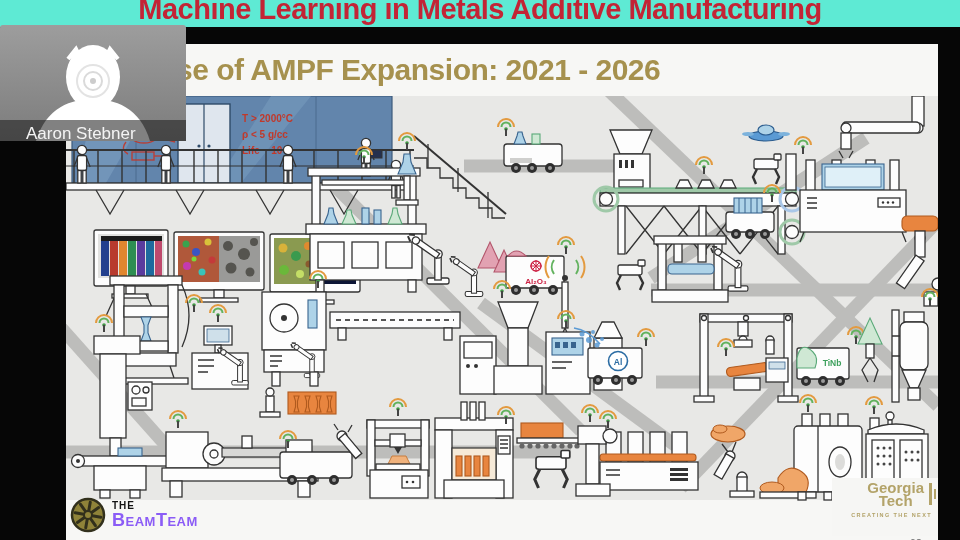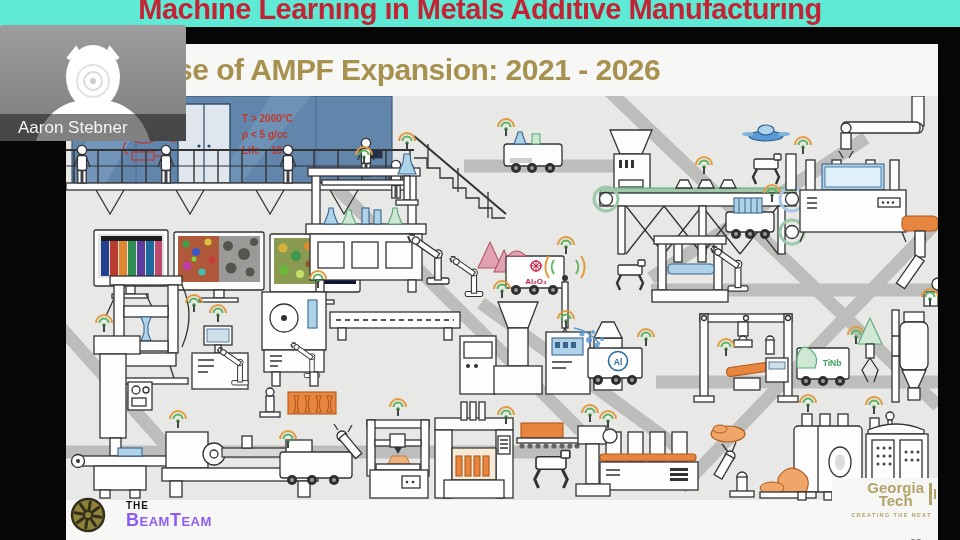--- a/index.html
+++ b/index.html
@@ -11,25 +11,25 @@
        color:#c32435;margin-top:-7px;white-space:nowrap;}
   
   .slide{position:absolute;left:66px;top:44px;width:872px;height:496px;background:#f7f7f5;}
   .slide-title{height:52px;overflow:hidden;}
   .slide-title span{display:block;font-weight:bold;font-size:30px;color:#a6914e;
        padding-left:76px;padding-top:9px;white-space:nowrap;letter-spacing:-0.5px;}
   .diagram{position:absolute;left:0;top:52px;width:872px;height:444px;}
   
   .webcam{position:absolute;left:0;top:25px;width:186px;height:116px;border-radius:3px 3px 0 0;
        background:linear-gradient(#9d9d9d,#7c7c7c);overflow:hidden;}
-  .webcam .namebar{position:absolute;left:0;bottom:0;width:100%;height:27px;
-       background:rgba(25,25,25,0.55);color:#f4f4f4;font-size:17px;line-height:27px;padding-left:18px;
+  .webcam .namebar{position:absolute;left:0;bottom:0;width:100%;height:21px;
+       background:rgba(25,25,25,0.55);color:#f4f4f4;font-size:17px;line-height:27px;padding-left:26px;
        box-sizing:border-box;}
   
-  .beamteam{position:absolute;left:70px;top:497px;display:flex;align-items:center;gap:20px;}
+  .beamteam{position:absolute;left:70px;top:497px;display:flex;align-items:center;gap:6px;}
   .beamteam .txt{line-height:1;}
   .beamteam .t1{font-size:10px;font-weight:bold;color:#141414;letter-spacing:1px;display:block;}
   .beamteam .t2{font-size:18px;font-weight:bold;color:#8b5cf6;font-variant:small-caps;display:block;letter-spacing:0.5px;}
   
   .gtlogo{position:absolute;left:832px;top:478px;width:106px;height:58px;background:#f6f6f4;
        text-align:right;padding:3px 6px 0 0;box-sizing:border-box;}
   .gt-row{position:relative;display:inline-block;text-align:center;padding-right:8px;}
   .gt-row .g1,.gt-row .g2{display:block;font-weight:bold;font-size:15px;line-height:13px;color:#b3a369;}
   .gt-bar{position:absolute;right:0;top:2px;width:3px;height:22px;background:#b3a369;}
   .gt-bar2{position:absolute;right:-4px;top:8px;width:2px;height:10px;background:#b3a369;}

